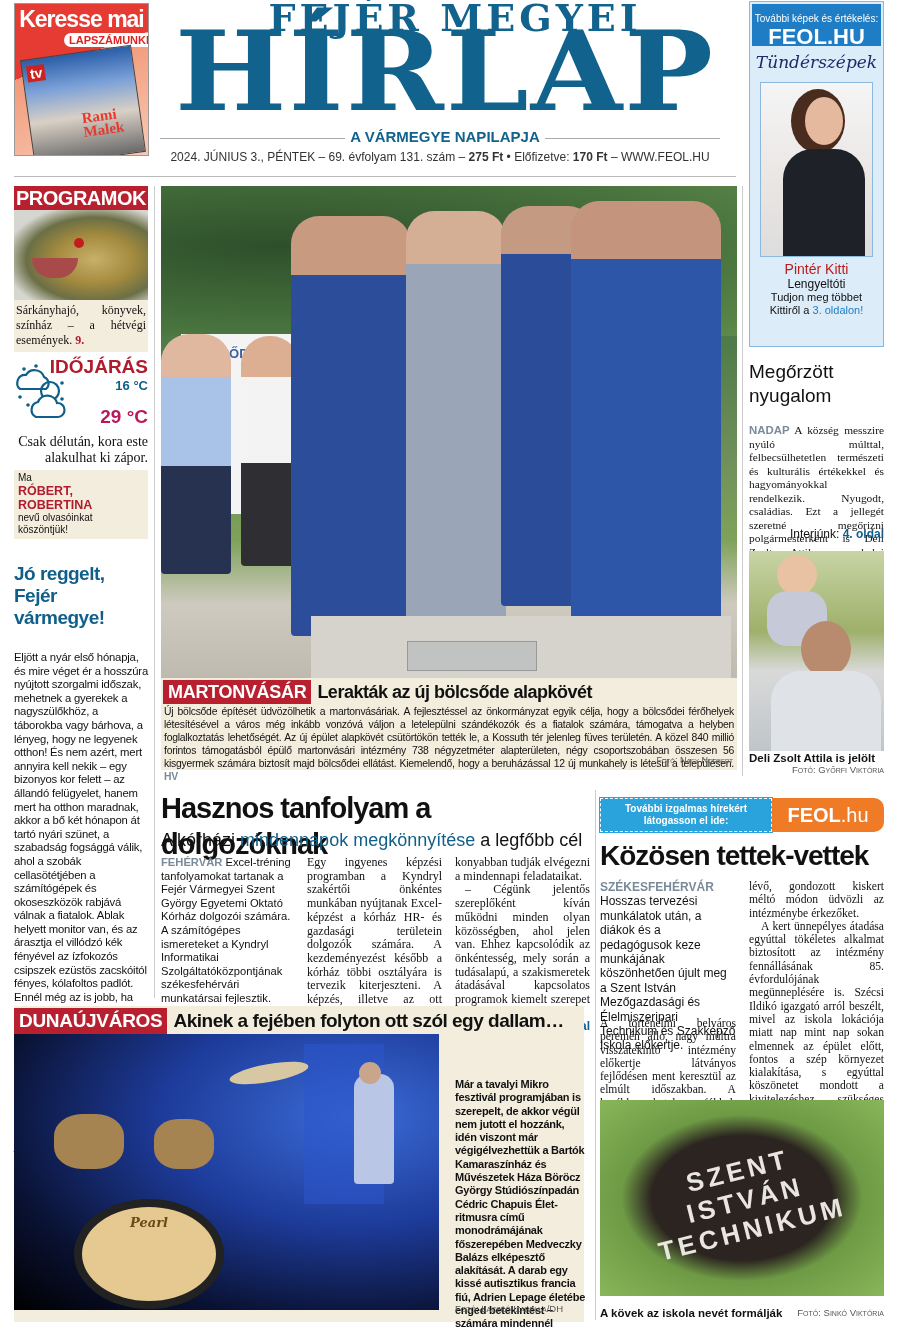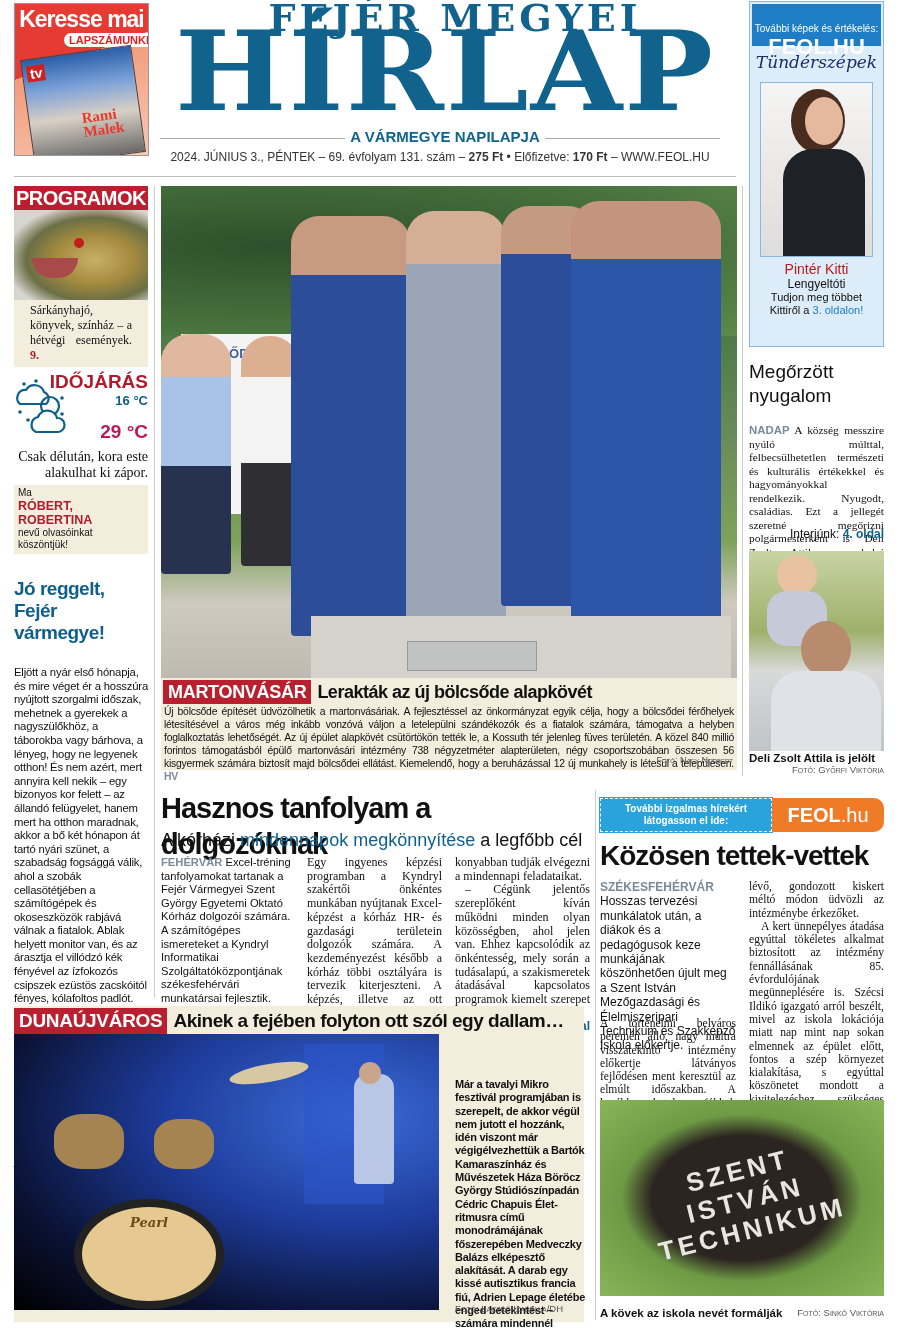--- a/index.html
+++ b/index.html
@@ -22,36 +22,36 @@
 #mast-fejer{left:185px;top:-6px;width:540px;text-align:center;font-family:"DejaVu Serif",serif;font-size:38px;letter-spacing:4px;color:#11628d;font-weight:bold;line-height:48px}
 #mast-hirlap{left:165px;top:12px;width:560px;text-align:center;font-family:"DejaVu Serif",serif;font-weight:bold;font-size:118px;color:#11628d;letter-spacing:2px;line-height:120px;transform:scaleY(.93)}
 #mast-tag{left:160px;top:128px;width:560px;height:20px}
 #mast-tag .line{position:absolute;top:10px;height:1px;background:#aaa}
 #mast-tag .txt{position:absolute;left:185px;top:0;width:200px;text-align:center;font-weight:bold;color:#11628d;font-size:15px;background:#fff}
 #mast-info{left:160px;top:150px;width:560px;text-align:center;font-size:12px;color:#333}
 #mast-rule{left:14px;top:176px;width:722px;height:1px;background:#bbb}
 
 #tunder{left:749px;top:1px;width:135px;height:346px;border:1px solid #8bb8de;background:#dcecf8}
 #tunder .top{margin:2px;background:#1e7dc4;color:#fff;text-align:center;height:42px}
-#tunder .top .a{font-size:10px;line-height:13px;padding-top:18px}
+#tunder .top .a{font-size:10px;line-height:13px;padding-top:8px}
 #tunder .top .b{font-size:22px;font-weight:bold;line-height:24px}
 #tunder .script{text-align:center;font-family:"DejaVu Serif",serif;font-style:italic;font-size:17px;color:#1c2a6a;margin-top:6px;height:30px}
 #tunder .photo{margin:0 10px;height:175px;border:1px solid #8bb8de;background:linear-gradient(180deg,#f5f5f5 0%,#e9e5e3 60%,#ddd 100%);position:relative;overflow:hidden}
 #tunder .photo .head{position:absolute;left:44px;top:14px;width:38px;height:48px;border-radius:50%;background:#e5b99e;box-shadow:-6px 0 0 8px #4a2c1e}
 #tunder .photo .body{position:absolute;left:22px;top:66px;width:82px;height:120px;border-radius:30px 30px 0 0;background:#1e2228}
 #tunder .cap{text-align:center;line-height:13px;font-size:11px;margin-top:4px}
 #tunder .cap .n{color:#b91c1c;font-size:14px;line-height:17px}
 
 #leftcol{left:14px;top:186px;width:134px}
 .vrule{position:absolute;width:1px;background:#ccc}
 #prog-head{height:24px;font-weight:bold;font-size:20px;text-align:center;line-height:24px;letter-spacing:-.5px}
 #prog-img{height:90px;background:radial-gradient(ellipse at 60% 55%,#c9b06a 0%,#a38a3e 35%,#6b6f45 60%,#d6d6d0 80%);position:relative;overflow:hidden}
 #prog-img .eye{position:absolute;left:60px;top:28px;width:10px;height:10px;border-radius:50%;background:#c41c1c}
 #prog-img .mouth{position:absolute;left:18px;top:48px;width:46px;height:20px;border-radius:0 0 20px 20px;background:#a84a4a}
-#prog-cap{background:#f3eddd;font-family:"Liberation Serif",serif;font-size:12px;line-height:15px;padding:3px 16px 4px;text-align:justify}
+#prog-cap{background:#f3eddd;font-family:"Liberation Serif",serif;font-size:12px;line-height:15px;padding:3px 2px 4px;text-align:justify}
 #weather{position:relative;height:108px;margin-top:4px}
 #weather .title{position:absolute;right:0;top:0;font-weight:bold;color:#b01c2e;font-size:19px;line-height:22px}
 #weather .lo{position:absolute;right:0;top:22px;font-weight:bold;color:#0f5f8a;font-size:13px}
 #weather .hi{position:absolute;right:0;top:50px;font-weight:bold;color:#be185d;font-size:19px}
 #weather svg{position:absolute;left:0;top:5px}
 #weather .desc{position:absolute;right:0;top:78px;text-align:right;font-family:"Liberation Serif",serif;font-size:14px;line-height:16px}
 #nameday{background:#f3eddd;padding:2px 4px 3px;font-size:10px;line-height:12px;margin-top:6px}
 #nameday .names{color:#b01c2e;font-weight:bold;font-size:12.5px;line-height:14px}
 #greet-title{margin-top:24px;color:#0f5f8a;font-weight:bold;font-size:19px;line-height:22px;letter-spacing:-.5px}
 #greet-body{margin-top:22px;font-size:11.3px;line-height:13.6px;letter-spacing:-.2px}

